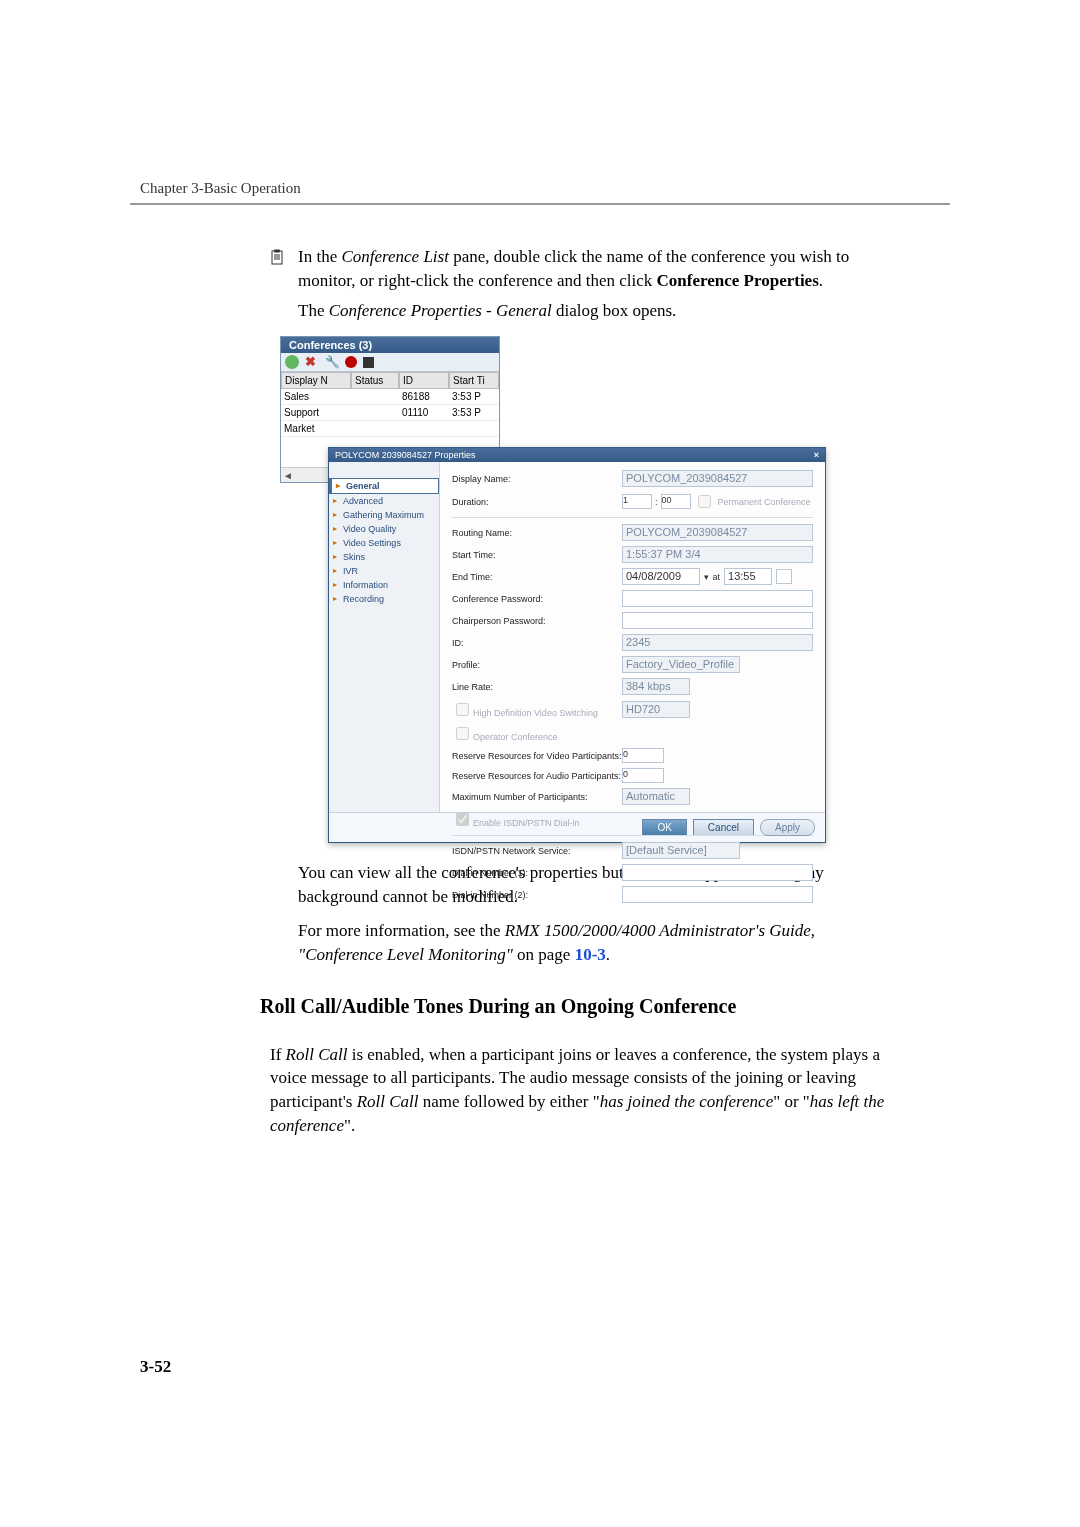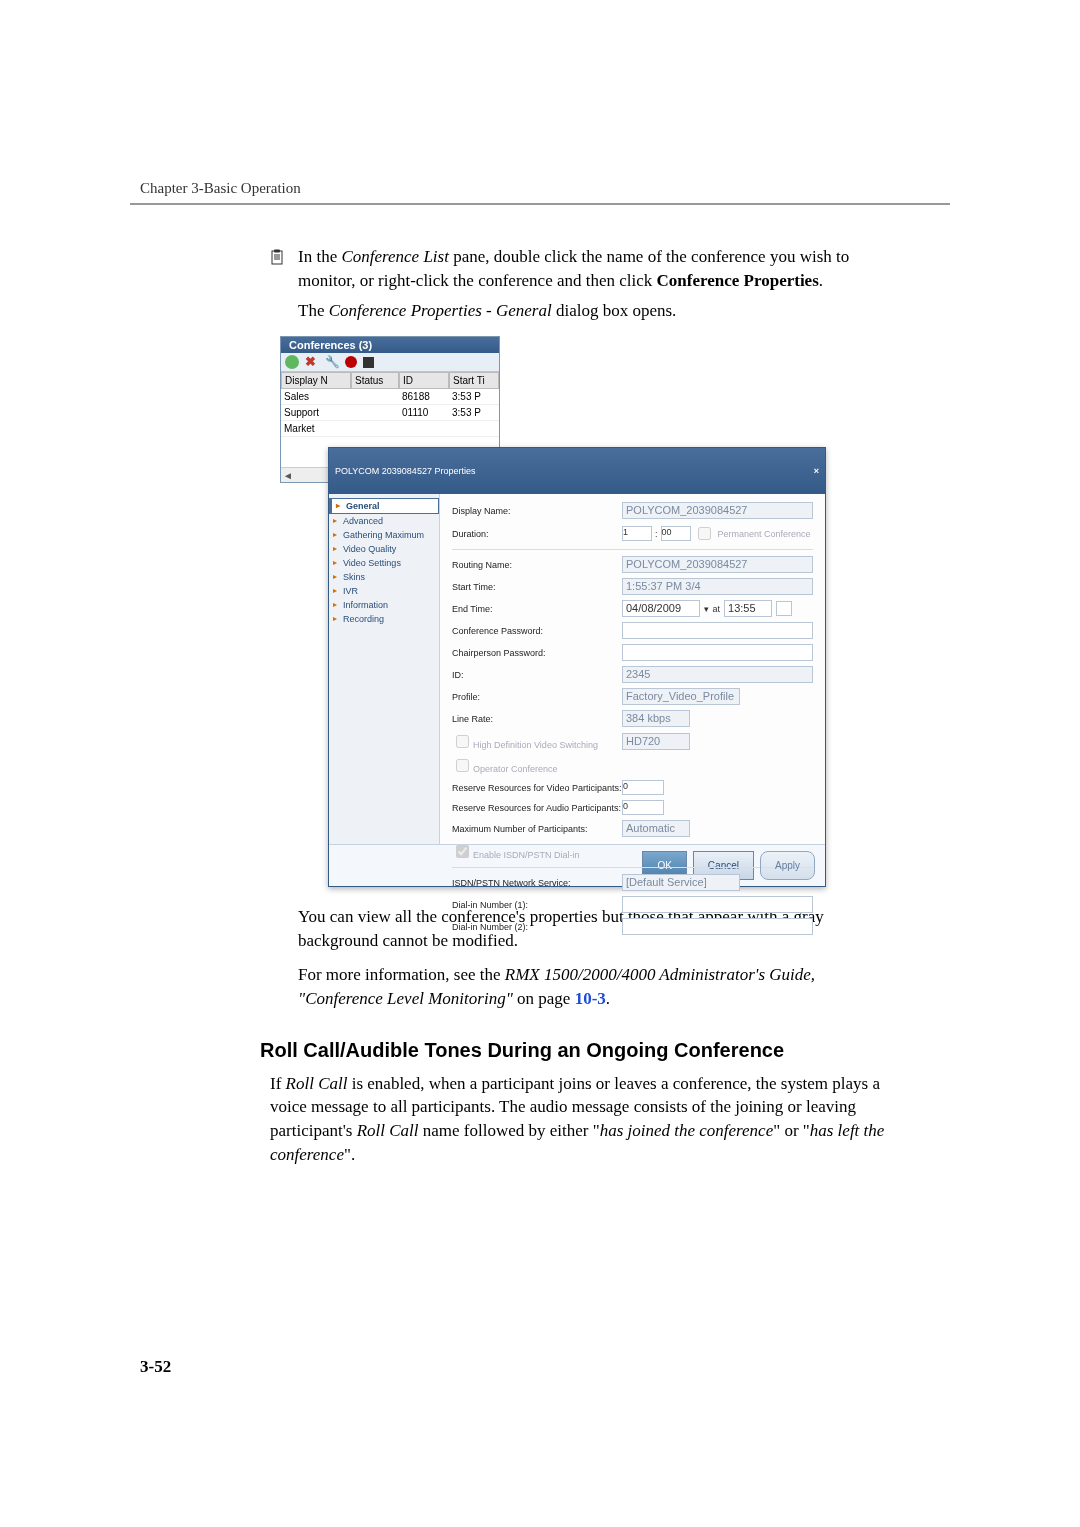--- a/index.html
+++ b/index.html
@@ -52,25 +52,25 @@
     flex: 0 0 18px;
     padding-top: 3px;
   }
   .hang .txt {
     flex: 1;
   }
   .italic { font-style: italic; }
   .bold { font-weight: bold; }
   .link { color: #1d4ed8; font-weight: bold; }
   .h2 {
-    font-family: Liberation Sans, sans-serif;
+    font-family: Liberation Serif, serif;
     font-weight: 900;
     font-size: 20px;
     margin-top: 28px;
-    margin-bottom: 10px;
+    margin-bottom: 25px;
     margin-left: -10px;
   }
   .page-num {
     position: absolute;
     left: 140px;
     bottom: 150px;
     font-family: Georgia, serif;
     font-weight: bold;
     font-size: 17px;
   }
@@ -143,35 +143,35 @@
     margin-left: 48px;
     width: 496px;
     border: 1px solid #345a88;
     background: #fdfdfd;
     box-shadow: 0 2px 6px rgba(0,0,0,0.3);
   }
   .props-title {
     background: linear-gradient(#4a6e9b, #345a88);
     color: #fff;
     font-size: 9px;
-    padding: 18px 6px;
+    padding: 2px 6px;
     display:flex;
     justify-content:space-between;
     align-items:center;
   }
   .props-close { color:#fff; font-weight:bold; cursor:default;}
   .props-body {
     display: flex;
     height: 350px;
   }
   .props-nav {
     width: 110px;
     background: #eef2f7;
     border-right: 1px solid #c6d2df;
-    padding: 4px 0;
+    padding: 16px 0;
   }
   .props-nav .nav-item {
     padding: 2px 6px 2px 14px;
     font-size: 9px;
     color: #2a4d7a;
     position: relative;
   }
   .props-nav .nav-item::before{
     content:"▸";
     color:#d46a00;
@@ -221,21 +221,21 @@
   .btn-row {
     border-top:1px solid #c6d2df;
     padding:6px 10px;
     display:flex;
     justify-content:flex-end;
     gap:6px;
     background:#f4f7fb;
   }
   .btn {
     font-size:10px;
-    padding:8px 14px;
+    padding:2px 14px;
     border:1px solid #6a86a8;
     background:linear-gradient(#e9f0f8,#c8d6e6);
     color:#2a4d7a;
   }
   .btn.ok { background:linear-gradient(#7aa7cd,#4a7eab); color:#fff;}
   .btn.dis { opacity:.7;border-radius:8px; }
 
   
   .clipboard-svg { width:14px; height:16px; }
 </style>

